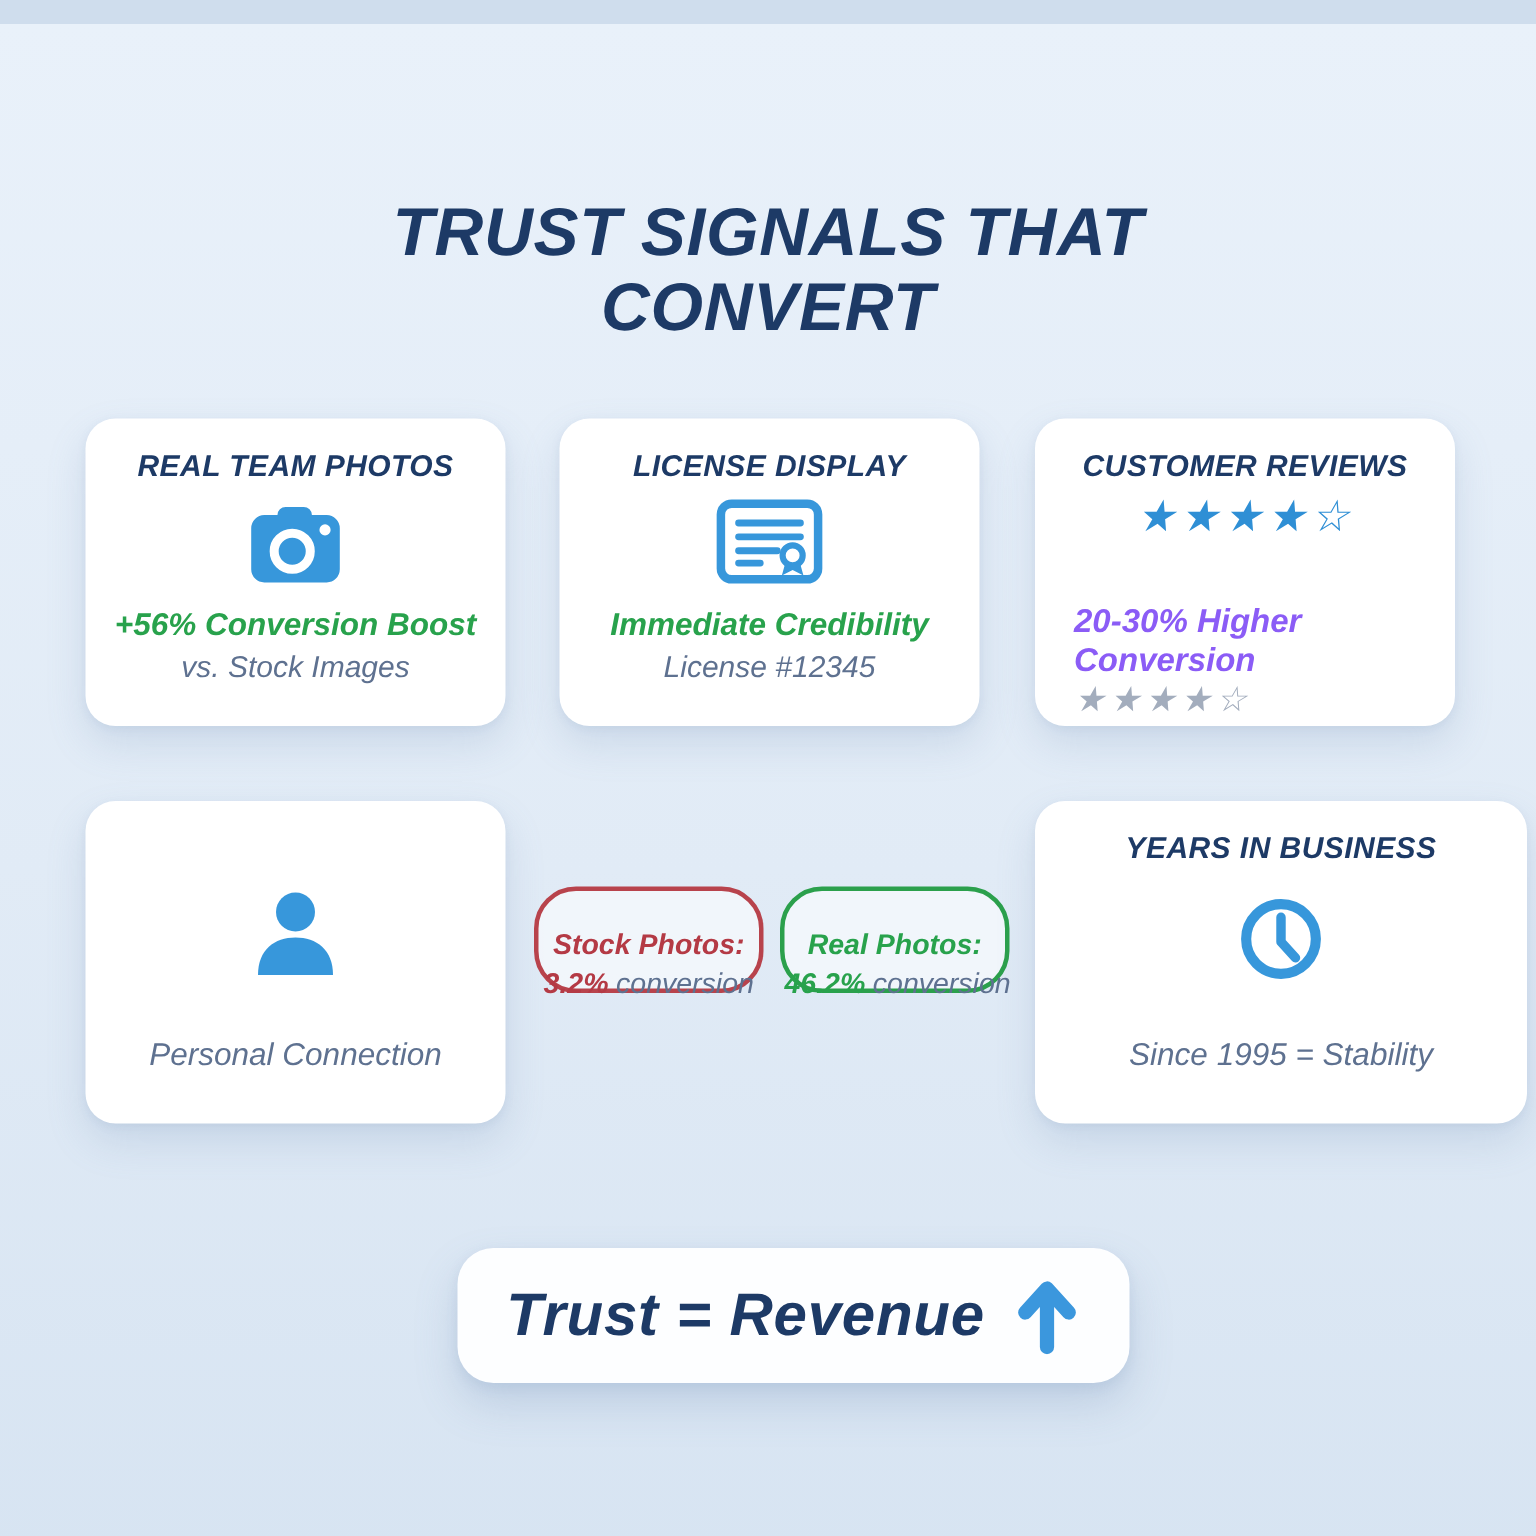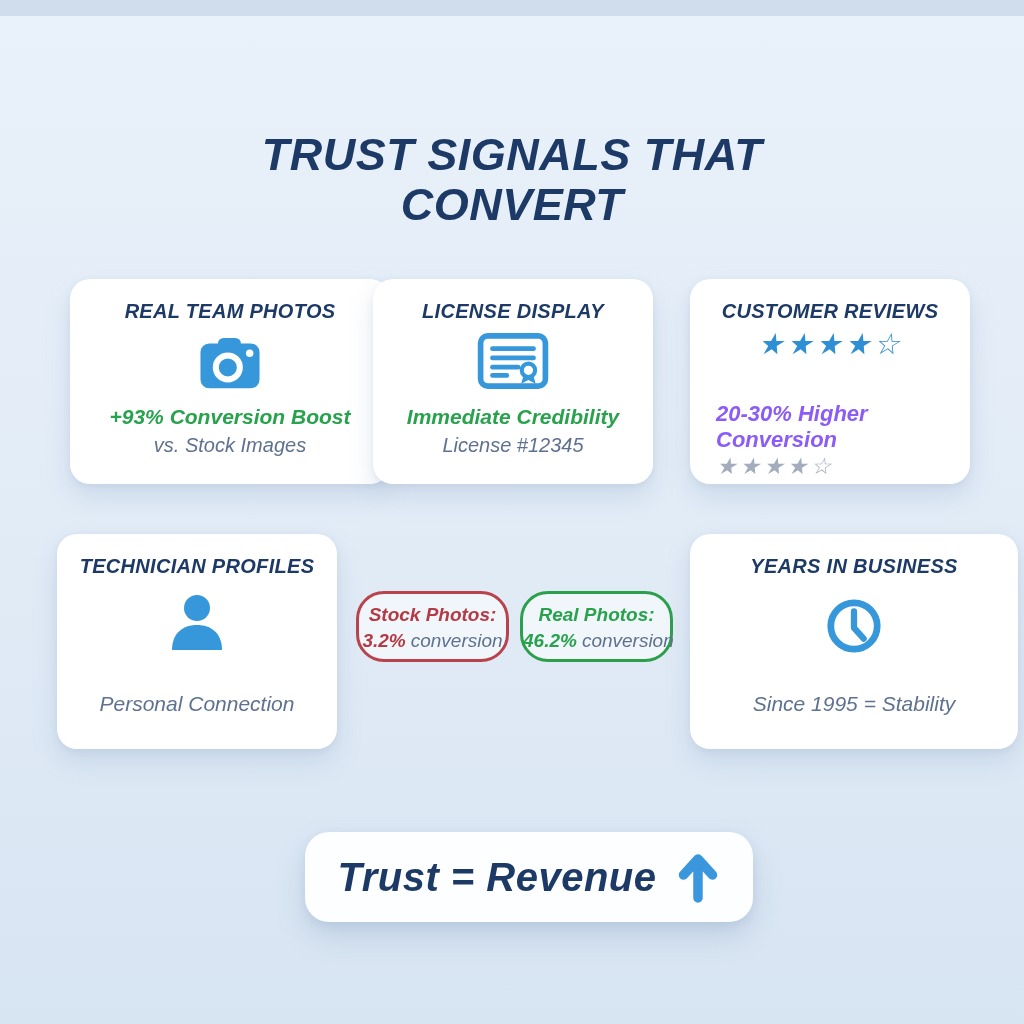--- a/index.html
+++ b/index.html
@@ -25,21 +25,21 @@
   .sub{color:#5e7190;font-size:20px;}
   .center-line{position:absolute;left:0;right:0;text-align:center;}
   
   .stars-blue{color:#2f8fd5;font-size:29px;letter-spacing:3px;}
   .stars-gray{color:#a3adbd;font-size:23px;letter-spacing:3px;}
   .left-block{position:absolute;left:26px;right:20px;text-align:left;}
   .hl-left{color:#8b5cf6;font-weight:bold;font-size:22px;line-height:1.18;}
   
   .cmp{
     position:absolute;width:153px;height:71px;border-radius:28px;
-    background:rgba(255,255,255,.55);text-align:center;box-sizing:border-box;padding-top:10px;
+    background:rgba(255,255,255,.55);text-align:center;box-sizing:border-box;padding-top:26px;
   }
   .cmp.stock{border:3px solid #b8434c;}
   .cmp.real{border:3px solid #2ba04c;}
   .cmp-label{font-weight:bold;font-size:19px;}
   .cmp.stock .cmp-label,.cmp.stock .cmp-val{color:#b43a45;}
   .cmp.real .cmp-label,.cmp.real .cmp-val{color:#28a24c;}
   .cmp-line2{margin-top:4px;font-size:19px;}
   .cmp-val{font-weight:bold;}
   .cmp-unit{color:#5e7190;margin-left:5px;text-align:right;}
   
@@ -54,30 +54,30 @@
 </head>
 <body>
 
 <div class="canvas">
 
   <div class="title">
     <div>TRUST SIGNALS THAT</div>
     <div>CONVERT</div>
   </div>
 
-  <div class="card" style="left:70px;top:263px;width:280px;height:205px;padding-left:40px;">
+  <div class="card" style="left:57px;top:263px;width:280px;height:205px;">
     <div class="card-title">REAL TEAM PHOTOS</div>
     <div class="icon-wrap" style="top:52px;">
       <svg width="70" height="62" viewBox="0 0 64 56">
         <path d="M21 11 a5 5 0 0 1 5-5 h11 a5 5 0 0 1 5 5 v0 h9 a8 8 0 0 1 8 8 v25 a8 8 0 0 1 -8 8 H13 a8 8 0 0 1 -8 -8 V19 a8 8 0 0 1 8 -8 h8 z" fill="#3797db"></path>
         <circle cx="30" cy="33" r="11" fill="none" stroke="#ffffff" stroke-width="5.5"></circle>
         <circle cx="50" cy="20" r="3.4" fill="#ffffff"></circle>
       </svg>
     </div>
-    <div class="center-line hl" style="top:126px;">+93% Conversion Boost</div>
+    <div class="center-line hl" style="top:126px;">+56% Conversion Boost</div>
     <div class="center-line sub" style="top:155px;">vs. Stock Images</div>
   </div>
 
   <div class="card" style="left:373px;top:263px;width:280px;height:205px;">
     <div class="card-title">LICENSE DISPLAY</div>
     <div class="icon-wrap" style="top:52px;">
       <svg width="72" height="60" viewBox="0 0 70 56">
         <rect x="3.5" y="3.5" width="63" height="49" rx="7" fill="none" stroke="#3797db" stroke-width="5.5"></rect>
         <line x1="15" y1="16" x2="55" y2="16" stroke="#3797db" stroke-width="4.5" stroke-linecap="round"></line>
         <line x1="15" y1="25" x2="55" y2="25" stroke="#3797db" stroke-width="4.5" stroke-linecap="round"></line>
@@ -96,21 +96,20 @@
     <div class="center-line" style="top:48px;">
       <span class="stars-blue">★★★★</span><span class="stars-blue">☆</span>
     </div>
     <div class="left-block hl-left" style="top:122px;">20-30% Higher Conversion</div>
     <div class="left-block" style="top:174px;">
       <span class="stars-gray">★★★★</span><span class="stars-gray">☆</span>
     </div>
   </div>
 
   <div class="card" style="left:57px;top:518px;width:280px;height:215px;">
-    <div class="card-title">TECHNICIAN PROFILES</div>
     <div class="icon-wrap" style="top:58px;">
       <svg width="64" height="64" viewBox="0 0 64 64">
         <circle cx="32" cy="16" r="13" fill="#3797db"></circle>
         <path d="M7 58 C7 41 18 33 32 33 C46 33 57 41 57 58 Z" fill="#3797db"></path>
       </svg>
     </div>
     <div class="center-line sub" style="top:158px;font-size:21px;">Personal Connection</div>
   </div>
 
   <div class="cmp stock" style="left:356px;top:575px;">

